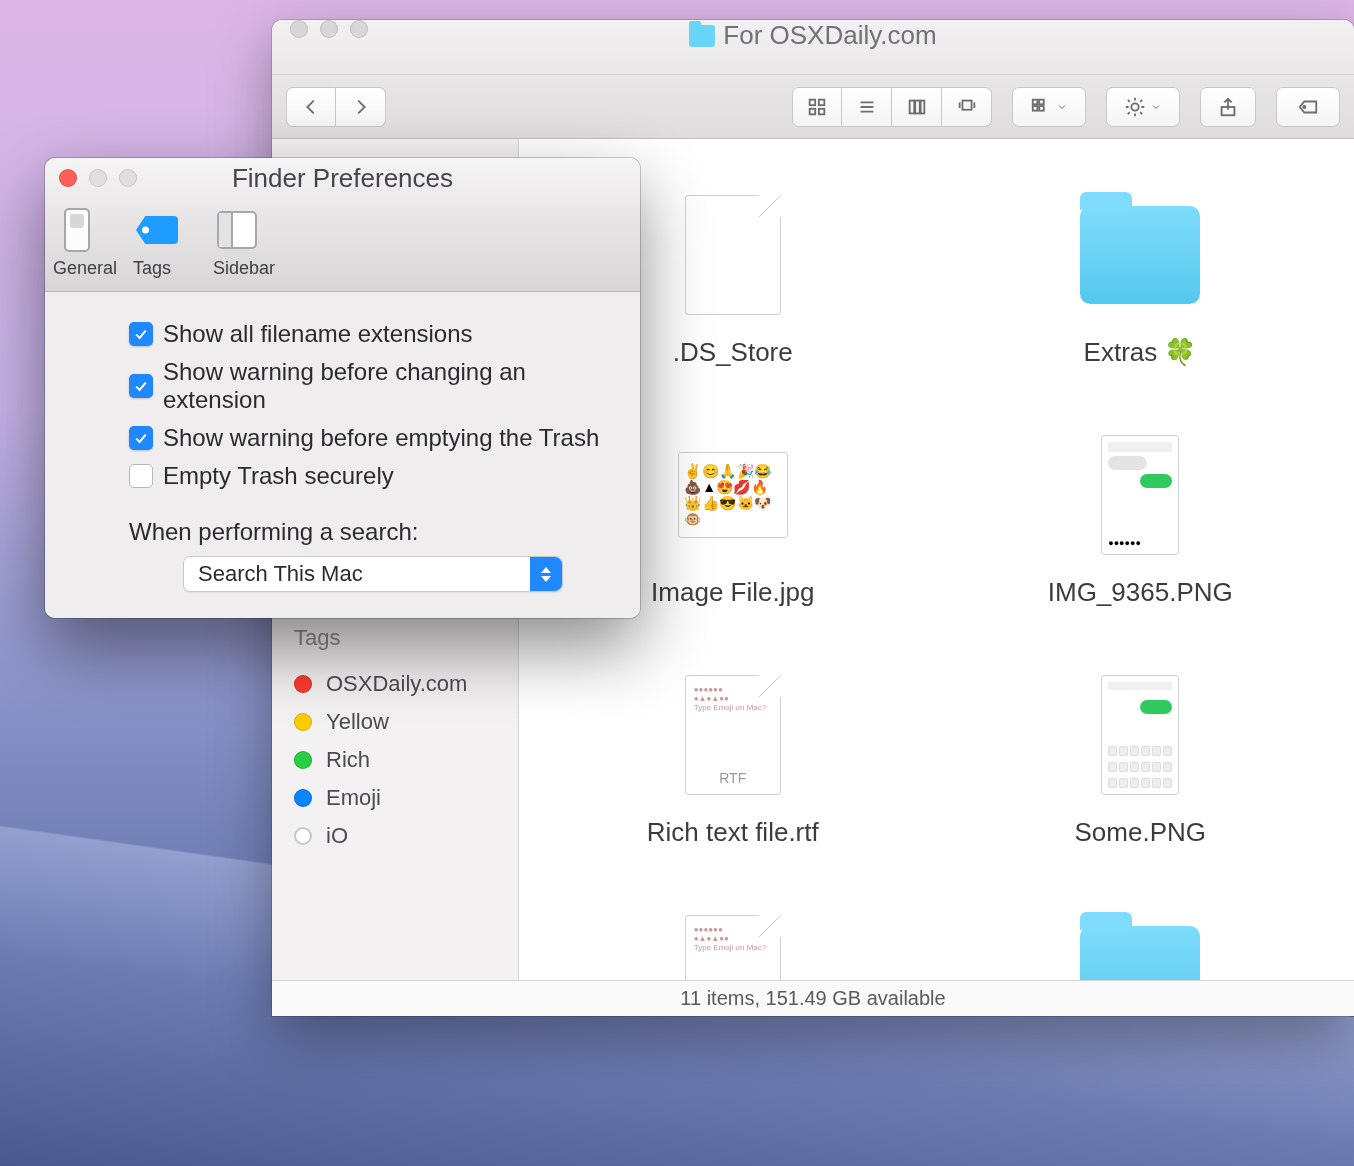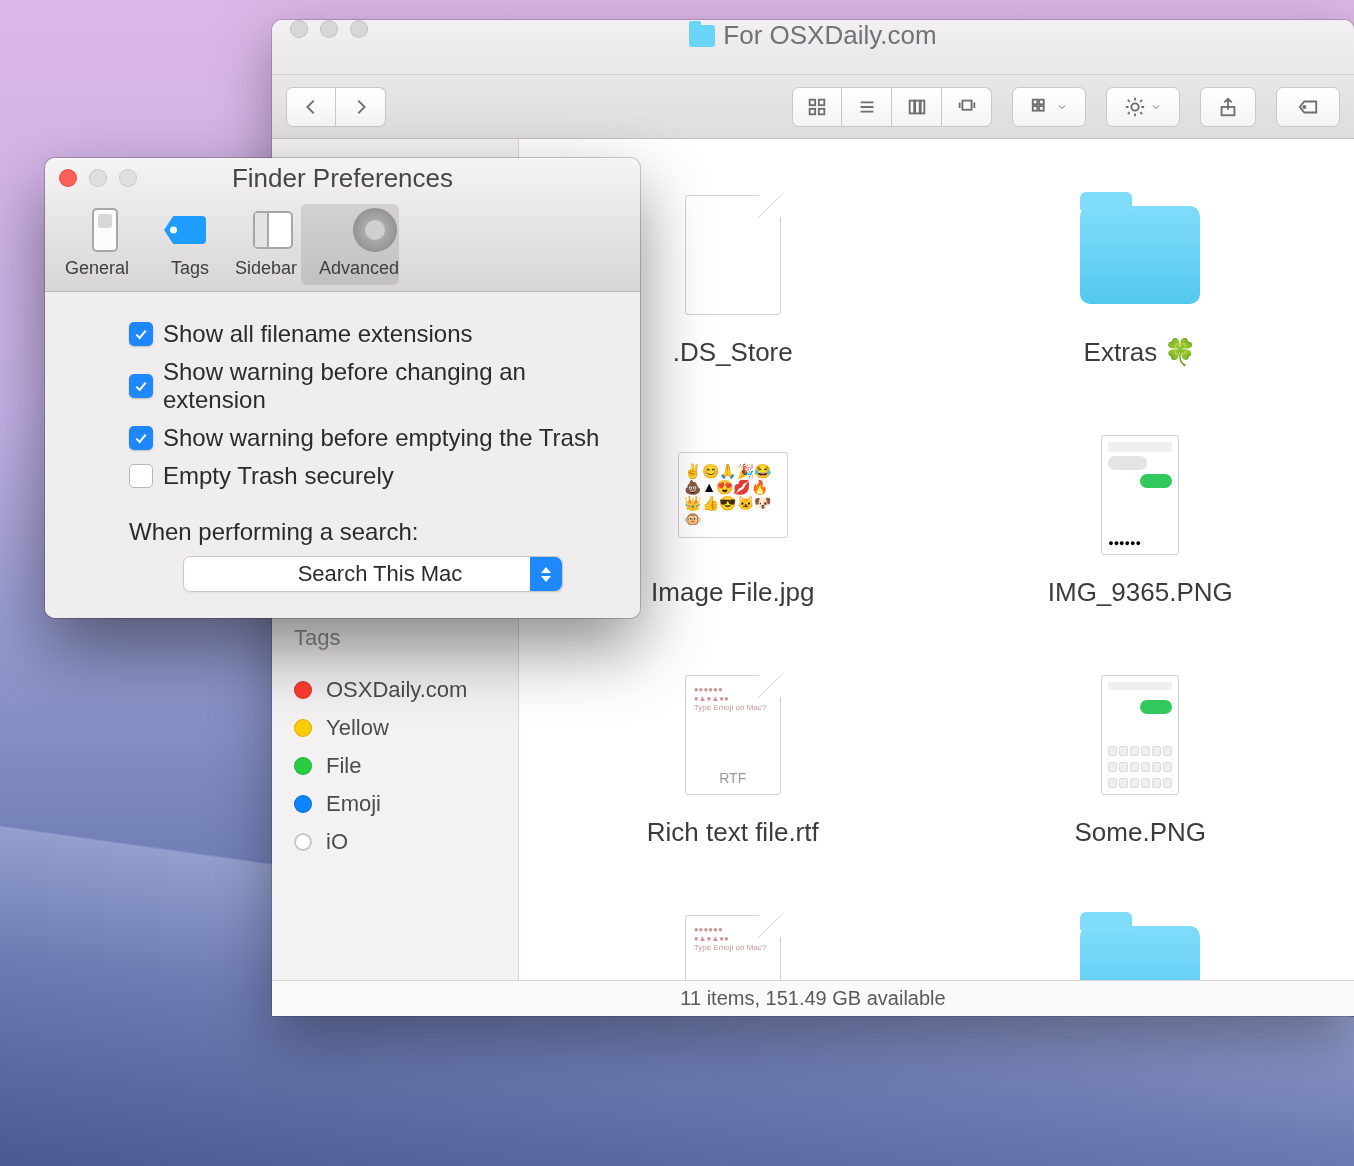--- a/index.html
+++ b/index.html
@@ -87,21 +87,21 @@
   .tb-btn svg { width:22px; height:22px; fill:none; stroke:#6e6e6e; stroke-width:2; }
   .tb-btn.icononly { min-width:56px;}
   .spacer { flex:1; }
 
   .finder-body { flex:1; display:flex; min-height:0;}
   .sidebar {
     width:247px; background:#f3f1f1; border-right:1px solid #d8d7d7;
     padding:14px 0; font-size:22px;
   }
   .side-header { color:#8b898d; font-weight:500; padding:6px 22px 4px; font-size:22px;}
-  .side-tags { margin-top:16px; }
+  .side-tags { margin-top:10px; }
   .side-item { display:flex; align-items:center; gap:14px; padding:6px 22px; color:#4c4c50;}
   .tag-dot { width:18px;height:18px;border-radius:50%; box-shadow:inset 0 0 0 1px rgba(0,0,0,.15);}
   .content {
     flex:1; overflow:auto; padding:46px 10px;
     display:grid; grid-template-columns:repeat(2,1fr);
     grid-auto-rows:240px;
     align-content:start;
   }
   .file { display:flex; flex-direction:column; align-items:center; justify-content:flex-start; gap:12px; }
   .thumb { width:120px; height:140px; display:flex; align-items:center; justify-content:center; }
@@ -140,21 +140,21 @@
     font-size:26px; color:#444649;
   }
   .prefs .ptoolbar {
     height:94px;
     background:linear-gradient(#eceaea,#d7d5d5);
     border-bottom:1px solid #b7b5b5;
     display:flex; align-items:stretch;
     padding:0 6px;
   }
   .ptab {
-    width:76px; display:flex; flex-direction:column; align-items:flex-end; justify-content:flex-end;
+    width:76px; display:flex; flex-direction:column; align-items:flex-start; justify-content:flex-end;
     gap:4px; padding-bottom:6px; border-radius:6px; margin:6px 2px;
     font-size:18px; color:#3e4044;
   }
   .ptab.sidebar-tab { width:84px; }
   .ptab.active { background:rgba(0,0,0,.10); }
   .ptab .picon { width:48px;height:48px; display:flex;align-items:center;justify-content:center;}
   .gear { width:44px;height:44px;border-radius:50%;background:radial-gradient(circle,#bdbdbd 0,#9a9a9a 60%,#7d7d7d 100%);position:relative;}
   .gear:before{content:"";position:absolute;inset:12px;border-radius:50%;background:#cfcfcf;}
   .tag-ic { width:42px;height:28px;background:#1f9cff;position:relative;clip-path:polygon(0 50%,22% 0,100% 0,100% 100%,22% 100%);border-radius:4px;}
   .tag-ic:after{content:"";position:absolute;left:6px;top:50%;width:7px;height:7px;background:#fff;border-radius:50%;transform:translateY(-50%);}
@@ -174,21 +174,20 @@
   .chk.on { background:#1f88ff; box-shadow:0 1px 2px rgba(0,0,0,.2);}
   .chk.off { background:#fff; border:1px solid #b8b8b8;}
   .chk.on svg {width:16px;height:16px;stroke:#fff;stroke-width:3;fill:none;}
   .search-label { margin:28px 0 10px 54px; }
   .select {
     margin-left:108px; width:380px; height:36px;
     background:#fff; border:1px solid #c9c9c9; border-radius:7px;
     display:flex; align-items:center; padding:0 0 0 14px;
     font-size:22px; color:#2b2b2d; position:relative;
     box-shadow:0 1px 2px rgba(0,0,0,.06);
-    justify-content:center;
   }
   .select .arrows {
     position:absolute; right:0; top:0; bottom:0; width:32px;
     background:#1f88ff; border-radius:0 7px 7px 0;
     display:flex; flex-direction:column; align-items:center; justify-content:center;
   }
   .select .arrows:before,.select .arrows:after{
     content:"";width:0;height:0;border-left:5px solid transparent;border-right:5px solid transparent;
   }
   .select .arrows:before{border-bottom:6px solid #fff;margin-bottom:3px;}
@@ -315,21 +314,21 @@
           <div class="side-item">
             <div class="tag-dot" style="background: rgb(254, 59, 48);"></div>
             <span>OSXDaily.com</span>
           </div>
           <div class="side-item">
             <div class="tag-dot" style="background: rgb(255, 204, 0);"></div>
             <span>Yellow</span>
           </div>
           <div class="side-item">
             <div class="tag-dot" style="background: rgb(40, 205, 65);"></div>
-            <span>File</span>
+            <span>Rich</span>
           </div>
           <div class="side-item">
             <div class="tag-dot" style="background: rgb(10, 132, 255);"></div>
             <span>Emoji</span>
           </div>
           <div class="side-item">
             <div class="tag-dot" style="background: rgb(255, 255, 255); box-shadow: rgb(199, 199, 201) 0px 0px 0px 2px inset;"></div>
             <span>iO</span>
           </div>
         </div>
@@ -452,26 +451,20 @@
           <div class="tag-ic"></div>
         </div>
       <span>Tags</span>
     </div>
     <div class="ptab sidebar-tab">
       <div class="picon">
           <div class="sidebar-ic"></div>
         </div>
       <span>Sidebar</span>
     </div>
-    <div class="ptab active" style="width:98px;">
-      <div class="picon">
-          <div class="gear"></div>
-        </div>
-      <span>Advanced</span>
-    </div>
   </div>
   <div class="pbody">
     <div id="checks-holder">
         <div class="check-row">
           <div class="chk on">
             <svg viewBox="0 0 24 24">
               <polyline points="5 13 10 18 19 7"></polyline>
             </svg>
           </div>
           <span>Show all filename extensions</span>

